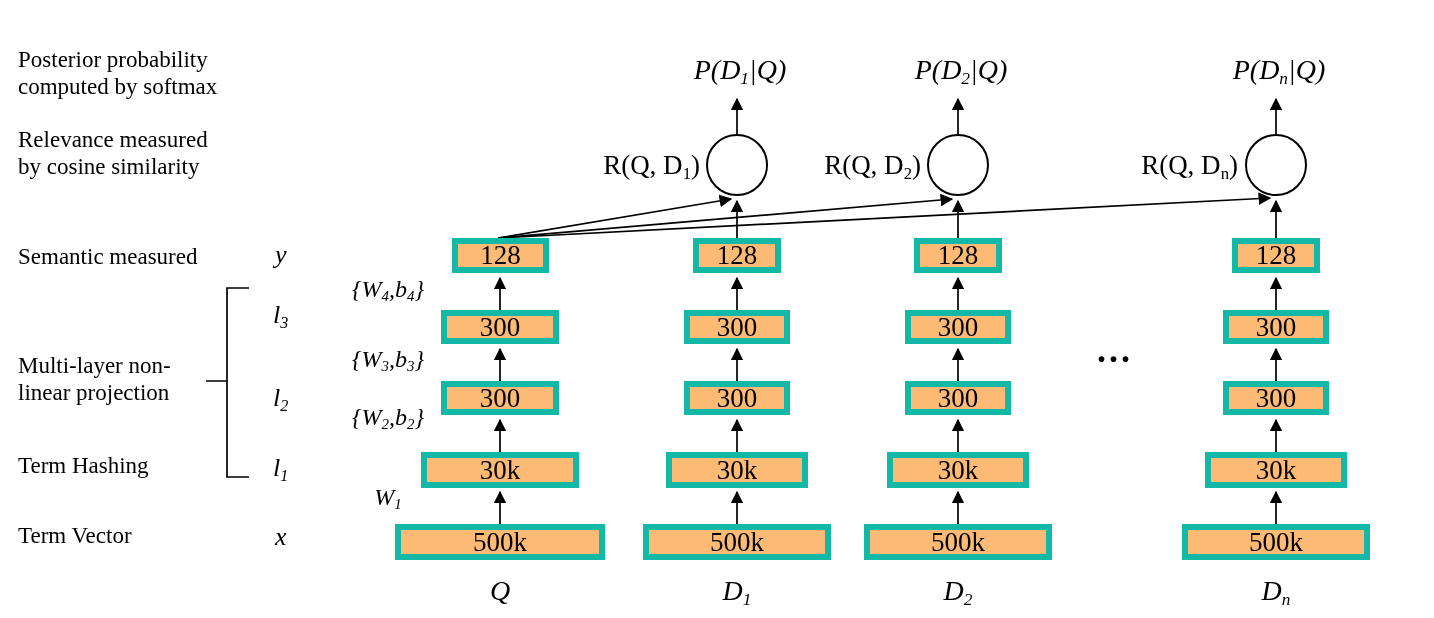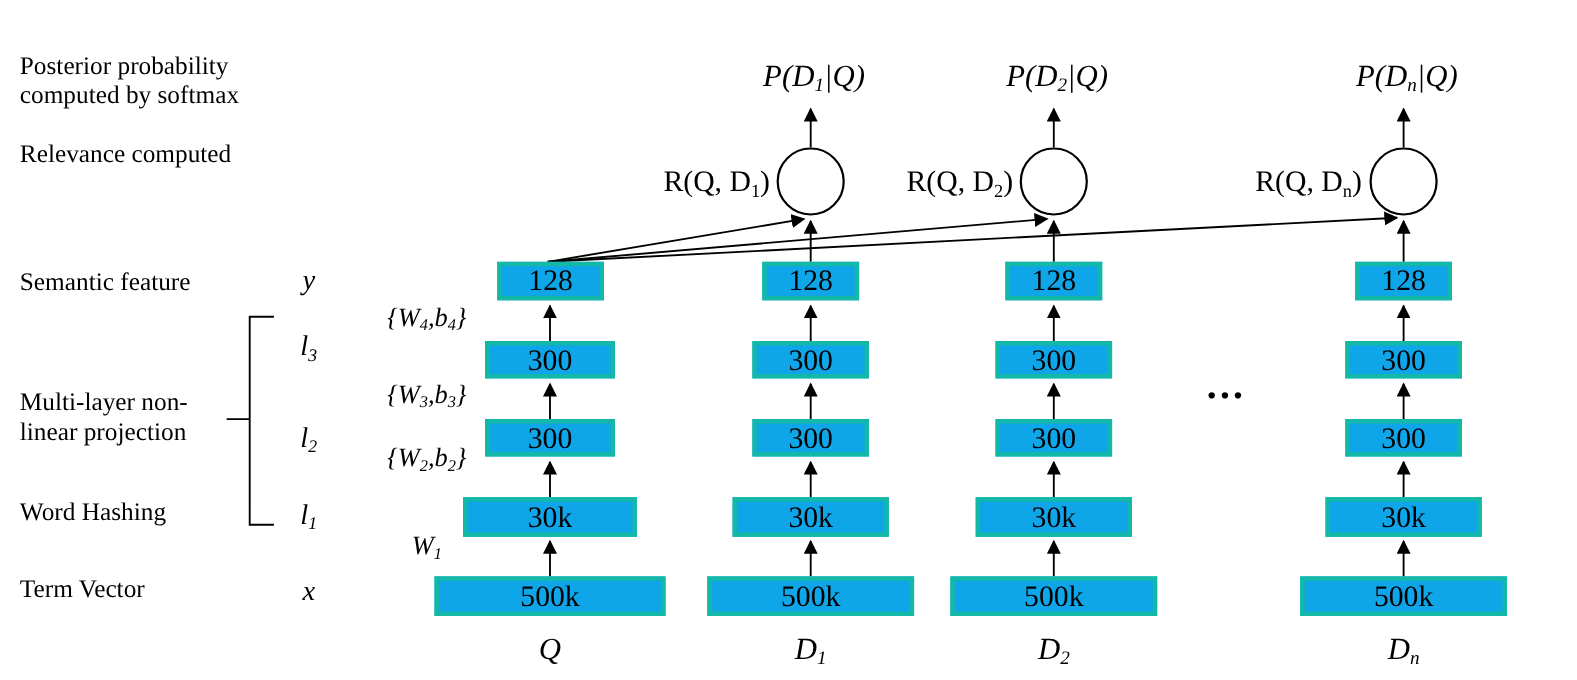--- a/index.html
+++ b/index.html
@@ -30,22 +30,22 @@
   }
   sub{
     font-size:62%;
     line-height:0;
     vertical-align:baseline;
     position:relative;top:0.28em;
   }
   .nbox{
     position:absolute;
     box-sizing:border-box;
-    border:4px solid #14b8a6;
-    background:#0ea5e9;
+    border:6px solid #14b8a6;
+    background:#fdba74;
     display:flex;align-items:center;justify-content:center;
     font-size:27px;
   }
   .plabel{
     position:absolute;top:54px;
     transform:translateX(-50%);
     font-size:28px;font-style:italic;
     white-space:nowrap;
   }
   .rlabel{
@@ -117,28 +117,29 @@
       <path d="M498 238 L952 199" marker-end="url(#arr)"></path>
       <path d="M498 238 L1270 198" marker-end="url(#arr)"></path>
     </g>
   </svg>
 
   <div class="ann" style="left:18px;top:46px">
     <div>Posterior probability</div>
     <div>computed by softmax</div>
   </div>
   <div class="ann" style="left:18px;top:126px">
-    <div>Relevance computed</div>
+    <div>Relevance measured</div>
+    <div>by cosine similarity</div>
   </div>
-  <div class="ann" style="left:18px;top:243px">Semantic feature</div>
+  <div class="ann" style="left:18px;top:243px">Semantic measured</div>
   <div class="ann" style="left:18px;top:352px">
     <div>Multi-layer non-</div>
     <div>linear projection</div>
   </div>
-  <div class="ann" style="left:18px;top:452px">Word Hashing</div>
+  <div class="ann" style="left:18px;top:452px">Term Hashing</div>
   <div class="ann" style="left:18px;top:522px">Term Vector</div>
 
   <div class="lvar" style="left:275px;top:240px"><span>y</span><sub></sub></div>
   <div class="lvar" style="left:273px;top:300px"><span>l</span><sub>3</sub></div>
   <div class="lvar" style="left:273px;top:383px"><span>l</span><sub>2</sub></div>
   <div class="lvar" style="left:273px;top:453px"><span>l</span><sub>1</sub></div>
   <div class="lvar" style="left:275px;top:522px"><span>x</span><sub></sub></div>
 
   <div class="wlabel" style="top:276px"><span>{W</span><sub>4</sub><span>,b</span><sub>4</sub><span>}</span></div>
   <div class="wlabel" style="top:346px"><span>{W</span><sub>3</sub><span>,b</span><sub>3</sub><span>}</span></div>

